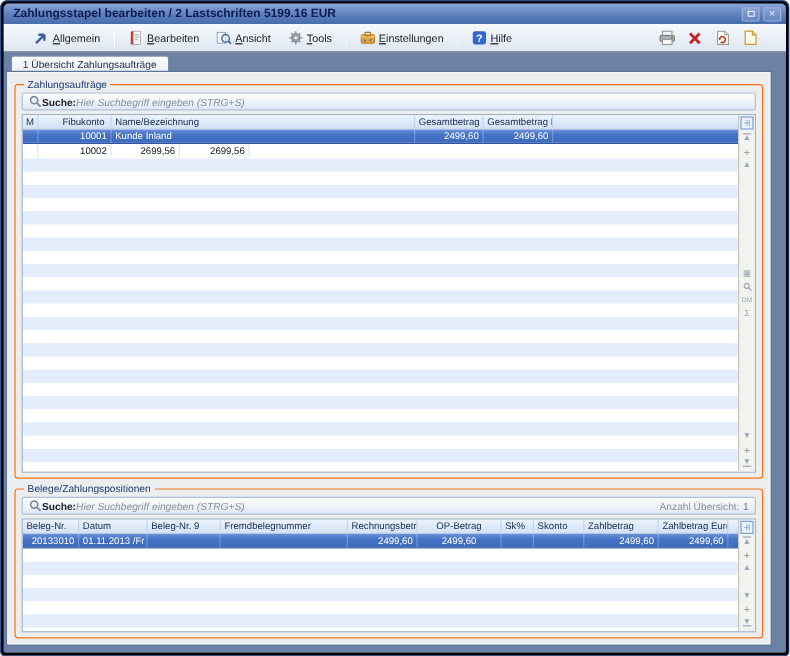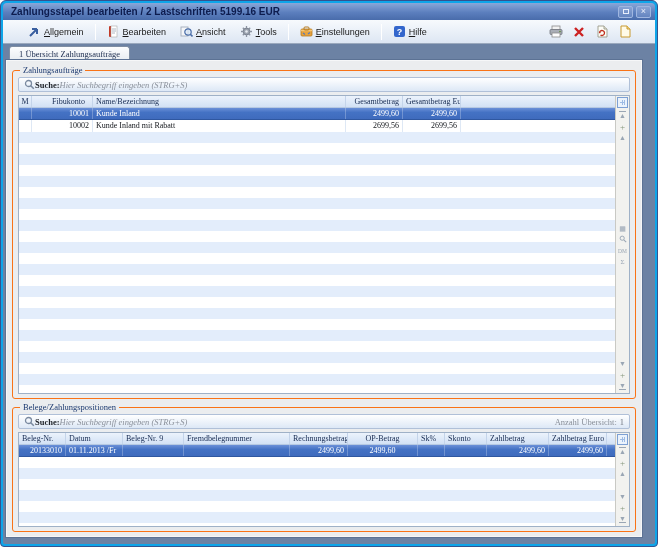--- a/index.html
+++ b/index.html
@@ -2,21 +2,21 @@
 <html><head>
 <meta charset="utf-8">
 <style>
   * { box-sizing: border-box; margin: 0; padding: 0; }
   html,body { width:658px; height:547px; background:#fff; font-family:"Liberation Sans", sans-serif; }
 
   .window{
     width:658px;height:547px;
     border:1px solid #34538e;
     border-radius:6px 6px 4px 4px;
-    background:#0ea5e9;
+    background:#000000;
     padding:2px;
     display:flex;flex-direction:column;
     overflow:hidden;
   }
   
   .titlebar{
     height:17px;flex:none;
     display:flex;align-items:center;
     background:linear-gradient(#8aa7d8, #5c7fbe 55%, #496cab);
     border-radius:4px 4px 0 0;
@@ -51,21 +51,20 @@
   .micon{width:13px;height:13px;flex:none;display:block;}
   .mright{margin-left:auto;display:flex;align-items:center;gap:9px;padding-right:4px;}
   .tbtn{width:14px;height:14px;display:flex;align-items:center;justify-content:center;cursor:default;}
 
   
   .slate{
     flex:1;background:#6c82a4;
     padding:2px 13px 7px 3px;
     display:flex;flex-direction:column;min-height:0;
     border-radius:0 0 2px 2px;
-    font-family:Liberation Serif, serif;
   }
   .tabrow{height:14px;flex:none;display:flex;padding-left:3px;}
   .tab{
     background:linear-gradient(#fcfdfe,#e9edf2);
     border:1px solid #7e8da3;border-bottom:none;
     border-radius:3px 3px 0 0;
     font-size:8.5px;color:#1c2c4e;
     padding:2px 9px 0 9px;white-space:nowrap;cursor:default;
   }
   .panel{
@@ -309,21 +308,20 @@
           </div>
 
           <div class="row">
             <span class="cell c-m"></span>
             <span class="cell c-st ctr"><svg class="sticon" width="9" height="10" viewBox="0 0 9 10">
                   <rect x="1" y="0.5" width="7" height="9" rx="1" fill="#fff" stroke="#8a98aa" stroke-width=".8"></rect>
                   <circle cx="5.8" cy="6.4" r="2.8" fill="#3fa33f"></circle>
                   <path d="M4.5 6.4 l1 1 1.8-2" stroke="#fff" stroke-width="1" fill="none"></path>
                 </svg></span>
             <span class="cell c-fibu num">10002</span>
-            <span class="cell c-name">Kunde Inland mit Rabatt</span>
             <span class="cell c-ges num">2699,56</span>
             <span class="cell c-euro num">2699,56</span>
             <span class="cell fill"></span>
           </div>
 
           <div class="stripes" id="stripes1">
               <div class="stripe"></div>
               <div class="stripe"></div>
               <div class="stripe"></div>
               <div class="stripe"></div>

